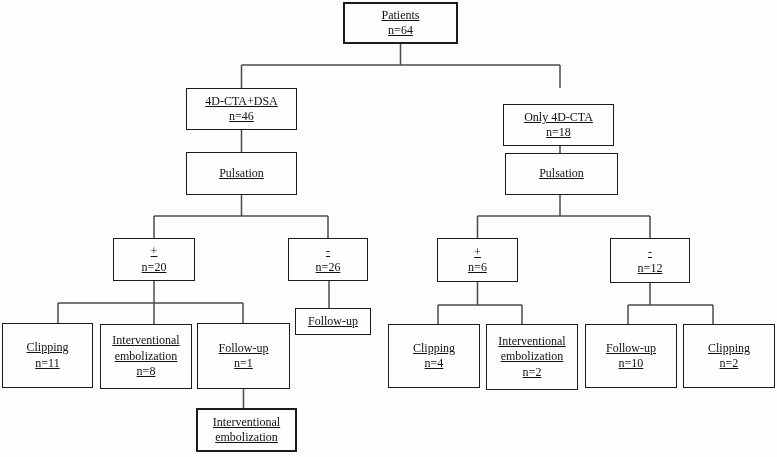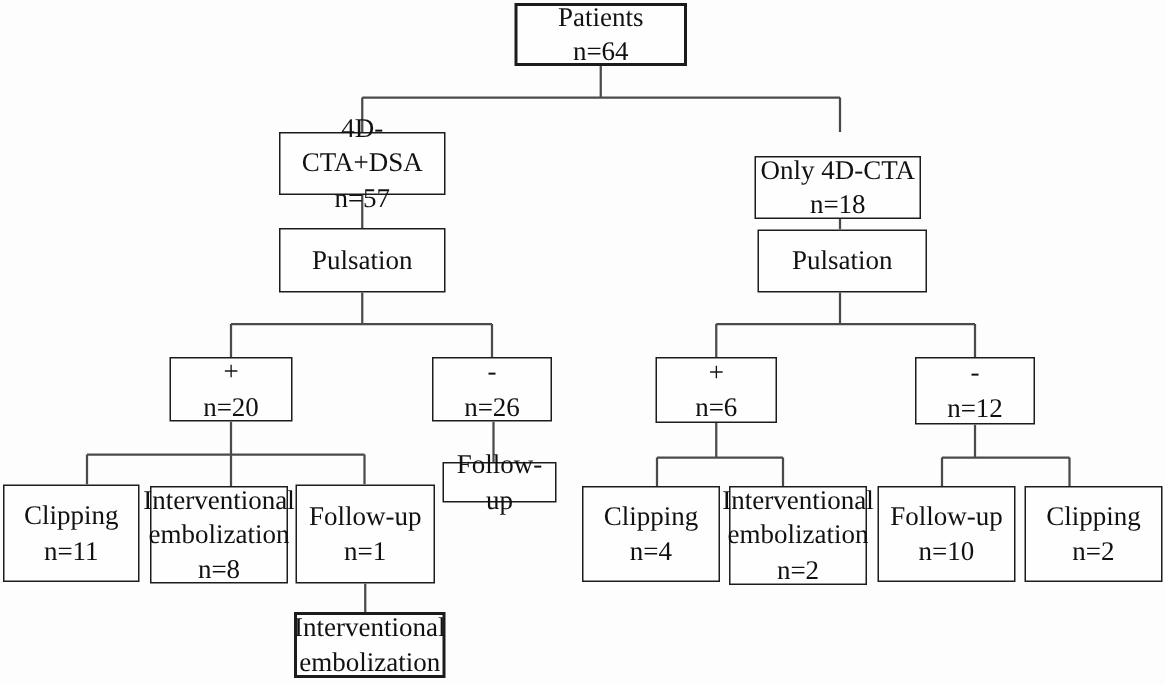--- a/index.html
+++ b/index.html
@@ -20,23 +20,24 @@
   .node {
     position: absolute;
     box-sizing: border-box;
     border: 1.6px solid #1c1c1c;
     background: #fefefe;
     display: flex;
     align-items: center;
     justify-content: center;
     text-align: center;
     white-space: pre-line;
-    font-size: 18px;
+    font-size: 12px;
     line-height: 1.28;
     padding: 1px 2px;
+    text-decoration: underline;
   }
   .node.thick { border-width: 2px; }
 </style>
 </head>
 <body>
 
 <div class="figure">
 
   <svg class="connectors" viewBox="0 0 777 457" xmlns="http://www.w3.org/2000/svg">
     <g stroke="#4a4a4a" stroke-width="1.5" fill="none">
@@ -79,21 +80,21 @@
       <polyline points="628,305 713,305"></polyline>
       <polyline points="628,305 628,324"></polyline>
       <polyline points="713,305 713,324"></polyline>
     </g>
   </svg>
 
   <div class="node thick" style="left:343px; top:2px;  width:115px; height:42px;">Patients
 n=64</div>
 
   <div class="node" style="left:186px; top:88px;  width:111px; height:42px;">4D-CTA+DSA
-n=57</div>
+n=46</div>
   <div class="node" style="left:503px; top:88px;  width:111px; height:42px;margin-top:16px;">Only 4D-CTA
 n=18</div>
 
   <div class="node" style="left:186px; top:152px; width:111px; height:43px;">Pulsation</div>
   <div class="node" style="left:505px; top:153px; width:113px; height:42px;">Pulsation</div>
 
   <div class="node" style="left:113px; top:238px; width:82px;  height:43px;">+
 n=20</div>
   <div class="node" style="left:288px; top:238px; width:80px;  height:43px;">-
 n=26</div>

